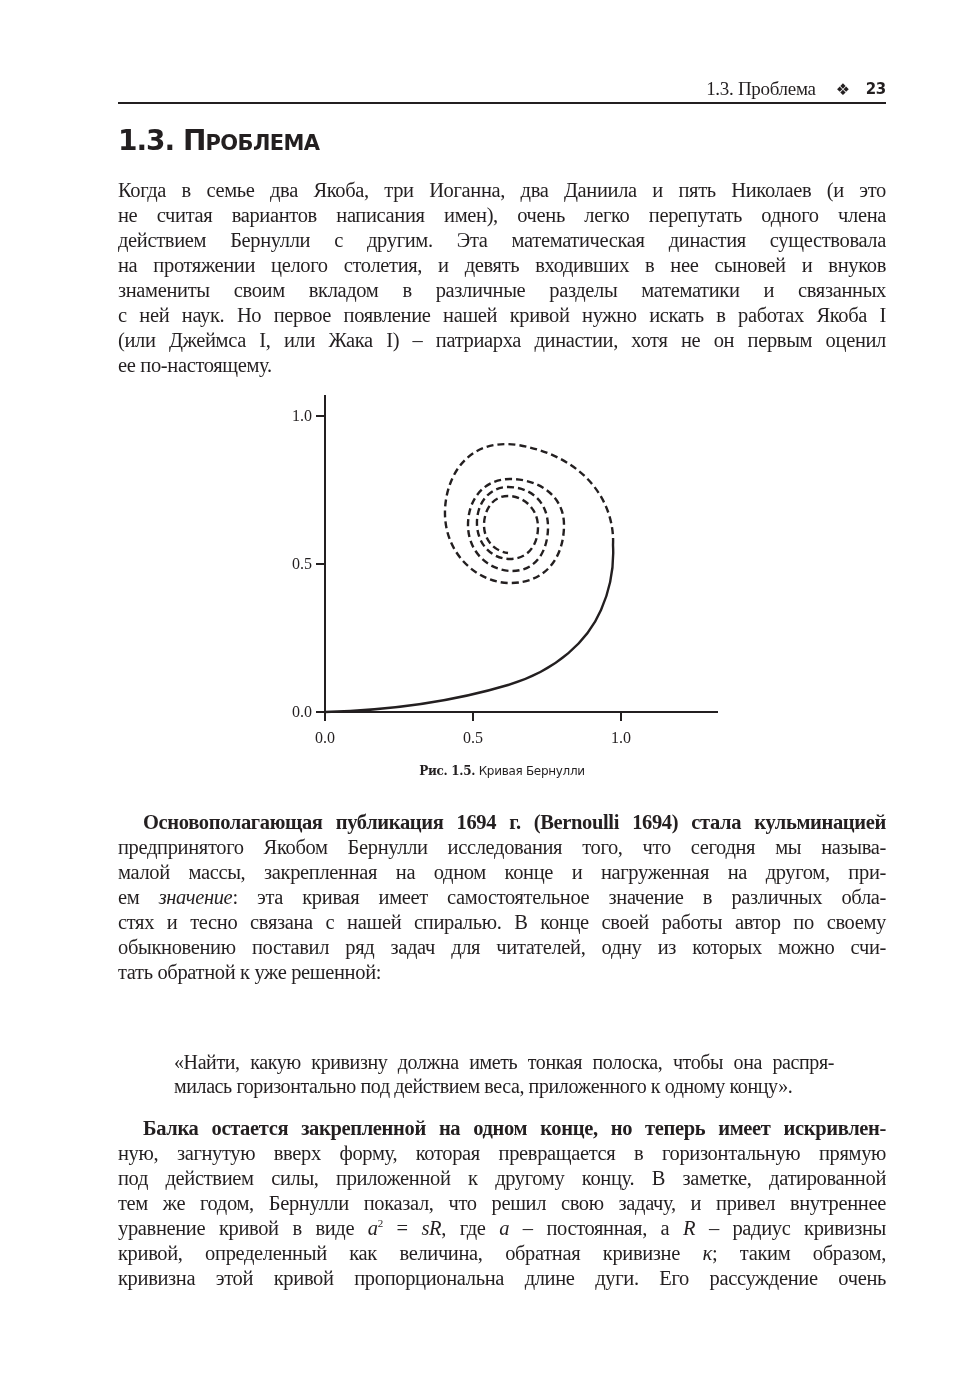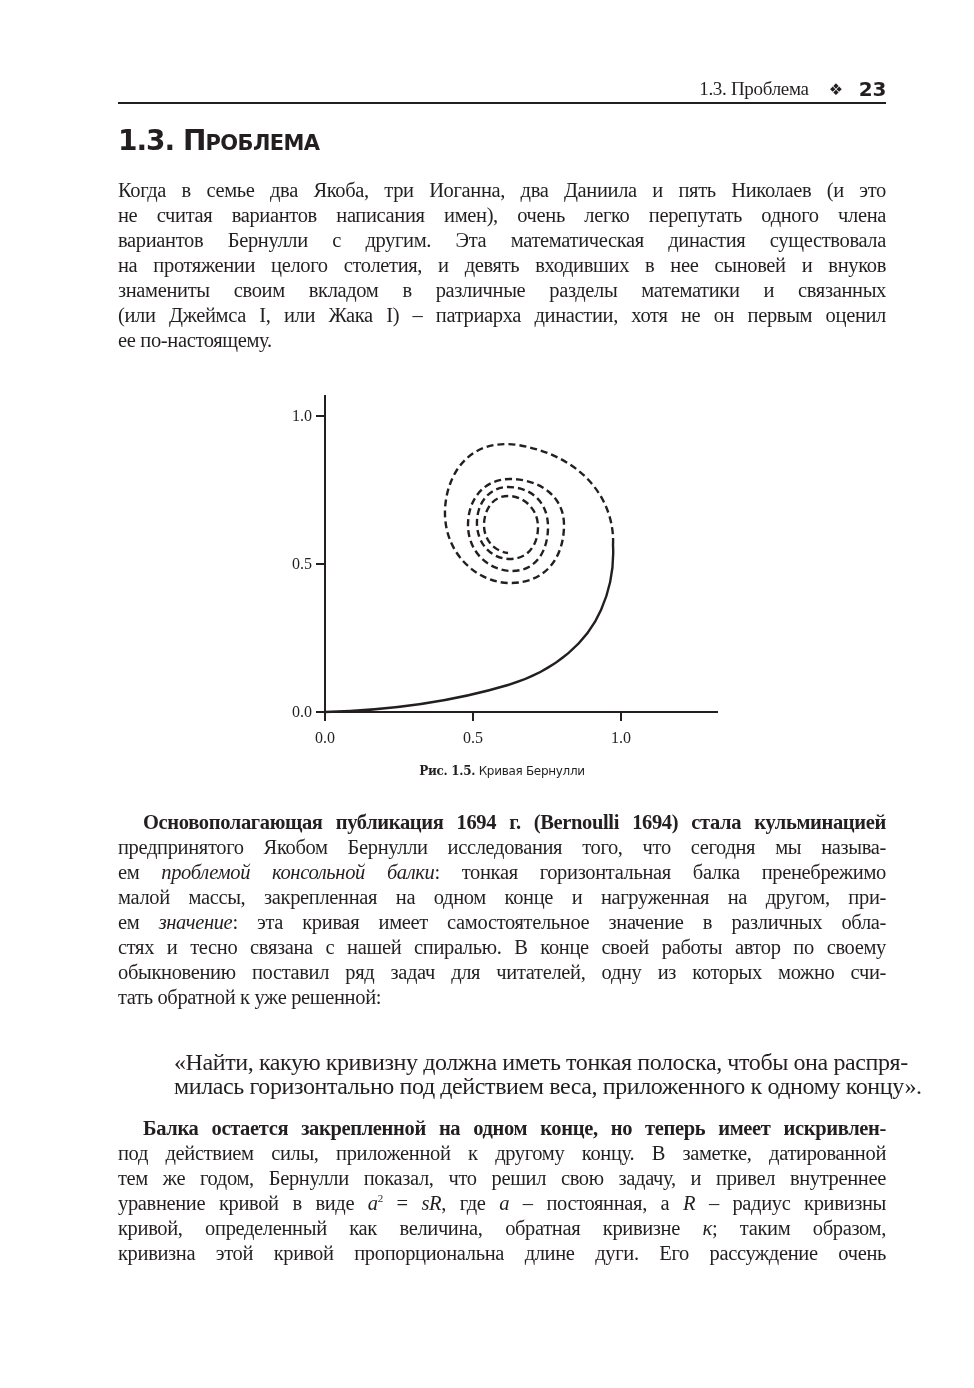--- a/index.html
+++ b/index.html
@@ -4,40 +4,40 @@
 <style>
   html, body { margin: 0; padding: 0; background: #ffffff; }
   body { width: 974px; height: 1388px; position: relative; overflow: hidden; color: #231f20; }
   .page { position: absolute; left: 118px; top: 0; width: 768px; }
   .running-head {
     position: absolute; top: 76px; right: 0; height: 26px;
     font-family: "Liberation Serif", serif; font-size: 19px;
     display: flex; align-items: center; gap: 12px; letter-spacing: -0.3px;
   }
   .running-head .ornament { font-size: 16px; margin: 0 4px 0 8px; }
-  .running-head .pageno { font-family: "DejaVu Sans", sans-serif; font-weight: bold; font-size: 20px; }
+  .running-head .pageno { font-family: "DejaVu Sans", sans-serif; font-weight: bold; font-size: 15px; }
   .head-rule { position: absolute; top: 102px; left: 0; width: 768px; height: 2px; background: #231f20; }
   .section-title {
     position: absolute; top: 124px; left: 0;
     font-family: "DejaVu Sans", sans-serif; font-weight: bold; font-size: 28px;
     letter-spacing: -1px; white-space: nowrap;
   }
   .section-title .sc { font-size: 21px; letter-spacing: -0.6px; text-align: right; }
   .para {
     position: absolute; left: 0; width: 768px;
     font-family: "Liberation Serif", serif; font-size: 20.5px; line-height: 25px;
     text-align: justify; letter-spacing: -0.35px; margin: 0;
   }
   .para .line { display: block; height: 25px; white-space: nowrap; text-align: justify; text-align-last: justify; }
   .para .line.last { text-align-last: left; }
   .para .line.indent { padding-left: 25px; font-weight: bold; }
   .para i { font-style: italic; }
   .quote {
     position: absolute; left: 56px; width: 660px;
-    font-family: "Liberation Serif", serif; font-size: 24px; line-height: 24px; letter-spacing: -0.4px;
+    font-family: "Liberation Serif", serif; font-size: 20px; line-height: 24px; letter-spacing: -0.4px;
   }
   .quote .line { display: block; white-space: nowrap; text-align: justify; text-align-last: justify; }
   .quote .line.last { text-align-last: left; }
   .figure { position: absolute; left: 0; top: 395px; width: 768px; height: 400px; }
   .figure svg { position: absolute; left: 0; top: 0; }
   .caption {
     position: absolute; top: 764px; left: 0; width: 768px; text-align: center;
     font-family: "DejaVu Sans", sans-serif; font-size: 12px; letter-spacing: -0.3px;
   }
   .caption .lbl { font-family: "DejaVu Serif", serif; font-weight: bold; }
@@ -56,23 +56,24 @@
   <div class="head-rule"></div>
 
   <div class="section-title">
     <span>1.3.</span>
     <span>П</span><span class="sc">РОБЛЕМА</span>
   </div>
 
   <div class="para" style="top:170px;margin-top:8px;">
     <span class="line">Когда в семье два Якоба, три Иоганна, два Даниила и пять Николаев (и это</span>
     <span class="line">не считая вариантов написания имен), очень легко перепутать одного члена</span>
-    <span class="line">вариантов Бернулли с другим. Эта математическая династия существовала</span>
+    <span class="line">действием Бернулли с другим. Эта математическая династия существовала</span>
     <span class="line">на протяжении целого столетия, и девять входивших в нее сыновей и внуков</span>
     <span class="line">знамениты своим вкладом в различные разделы математики и связанных</span>
+    <span class="line">с ней наук. Но первое появление нашей кривой нужно искать в работах Якоба I</span>
     <span class="line">(или Джеймса I, или Жака I) – патриарха династии, хотя не он первым оценил</span>
     <span class="line last">ее по-настоящему.</span>
   </div>
 
   <div class="figure">
     <svg width="768" height="370" viewBox="0 0 768 370">
 
       <g stroke="#231f20" stroke-width="2" fill="none">
         <line x1="207" y1="0" x2="207" y2="326"></line>
         <line x1="198" y1="317" x2="600" y2="317"></line>
@@ -100,35 +101,35 @@
   </div>
 
   <div class="caption">
     <span class="lbl">Рис. 1.5.</span>
     <span>Кривая Бернулли</span>
   </div>
 
   <div class="para" style="top:810px;">
     <span class="line indent">Основополагающая публикация 1694 г. (Bernoulli 1694) стала кульминацией</span>
     <span class="line">предпринятого Якобом Бернулли исследования того, что сегодня мы называ-</span>
-    <span class="line"><span>ем </span><i>проблемой консольной балки</i><span>: тонкая горизонтальная балка пренебрежимо</span></span>
     <span class="line">малой массы, закрепленная на одном конце и нагруженная на другом, при-</span>
     <span class="line"><span>ем </span><i>значение</i><span>: эта кривая имеет самостоятельное значение в различных обла-</span></span>
     <span class="line">стях и тесно связана с нашей спиралью. В конце своей работы автор по своему</span>
     <span class="line">обыкновению поставил ряд задач для читателей, одну из которых можно счи-</span>
     <span class="line last">тать обратной к уже решенной:</span>
   </div>
 
   <div class="quote" style="top:1050px;">
     <span class="line">«Найти, какую кривизну должна иметь тонкая полоска, чтобы она распря-</span>
     <span class="line last">милась горизонтально под действием веса, приложенного к одному концу».</span>
   </div>
 
   <div class="para" style="top:1116px;">
     <span class="line indent">Балка остается закрепленной на одном конце, но теперь имеет искривлен-</span>
+    <span class="line">ную, загнутую вверх форму, которая превращается в горизонтальную прямую</span>
     <span class="line">под действием силы, приложенной к другому концу. В заметке, датированной</span>
     <span class="line">тем же годом, Бернулли показал, что решил свою задачу, и привел внутреннее</span>
     <span class="line"><span>уравнение кривой в виде </span><i>a</i><sup>2</sup><span> = </span><i>sR</i><span>, где </span><i>a</i><span> – постоянная, а </span><i>R</i><span> – радиус кривизны</span></span>
     <span class="line"><span>кривой, определенный как величина, обратная кривизне </span><i>κ</i><span>; таким образом,</span></span>
     <span class="line">кривизна этой кривой пропорциональна длине дуги. Его рассуждение очень</span>
   </div>
 
 </div>
 
 </body></html>

